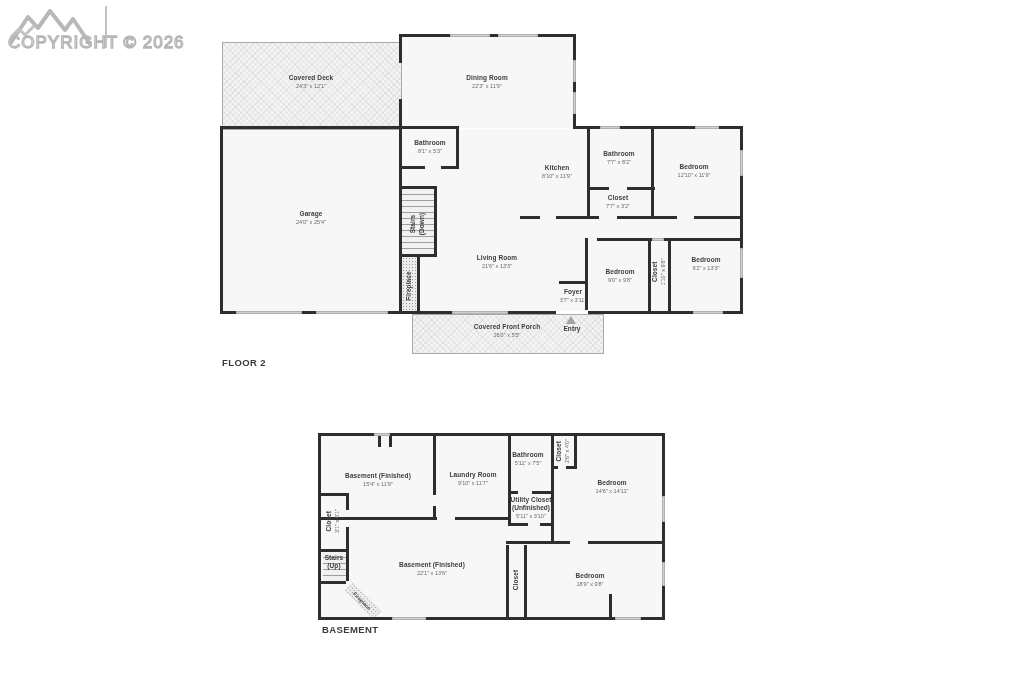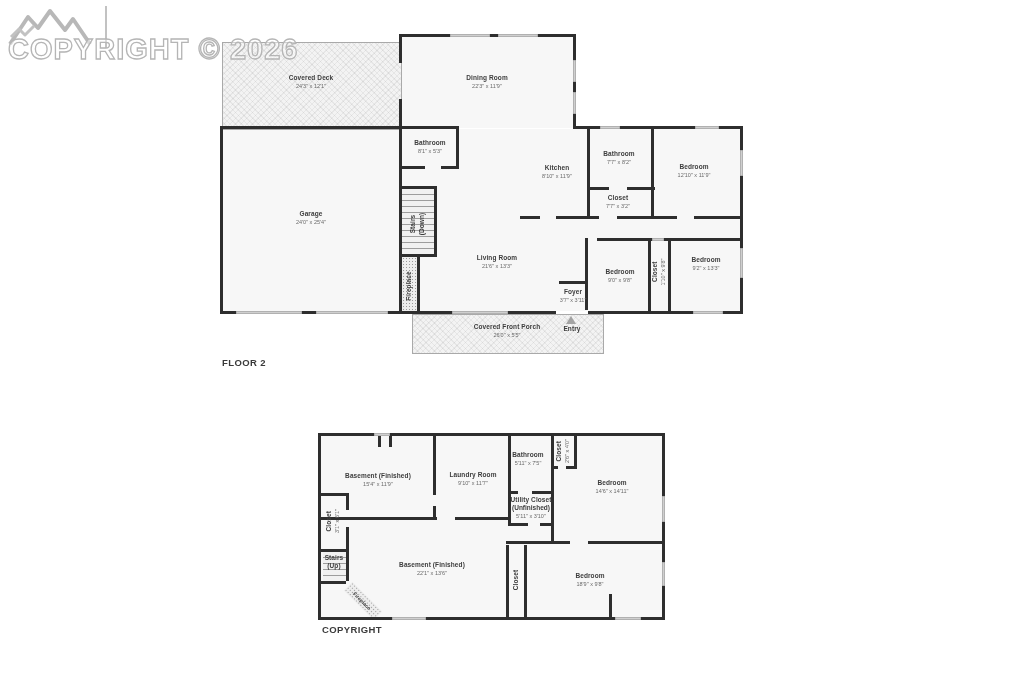--- a/index.html
+++ b/index.html
@@ -26,21 +26,21 @@
   .diag{transform:translate(-50%,-50%) rotate(45deg);}
   .diag .rname{font-size:5px;}
   .entry-arrow{position:absolute;width:0;height:0;z-index:6;
     border-left:5px solid transparent;border-right:5px solid transparent;border-bottom:8px solid #a3a3a3;}
   .plan-title{position:absolute;font-size:9.5px;font-weight:700;color:#3a3a3a;letter-spacing:.4px;z-index:6;}
   .disclaimer{position:absolute;top:666px;left:0;width:100%;text-align:center;font-size:7.5px;font-weight:700;color:#2b2b2b;z-index:6;}
   
   .watermark{position:absolute;left:8px;top:4px;width:220px;height:66px;z-index:10;}
   .wm-brand{position:absolute;left:104px;top:4px;font-size:31px;font-weight:800;letter-spacing:2px;
     color:rgba(255,255,255,.45);-webkit-text-stroke:1.3px #b5b5b5;}
-  .wm-copy{position:absolute;left:0;top:29px;font-size:29px;font-weight:700;letter-spacing:1px;white-space:nowrap;
+  .wm-copy{position:absolute;left:0;top:29px;font-size:17px;font-weight:400;letter-spacing:1px;white-space:nowrap;
     color:rgba(255,255,255,.45);-webkit-text-stroke:1.3px #b5b5b5;}
   .wm-divider{position:absolute;left:97px;top:2px;width:2px;height:42px;background:#c2c2c2;}
 </style>
 </head>
 <body>
 
 <div class="canvas">
 
   <div class="watermark">
     <svg width="96" height="46" viewBox="0 0 96 46">
@@ -260,14 +260,14 @@
       <div class="wall" style="left: 378px; top: 435px; width: 3px; height: 12px;"></div>
       <div class="wall" style="left: 389px; top: 435px; width: 3px; height: 12px;"></div>
       <div class="win" style="left: 374px; top: 433px; width: 16px; height: 3px;"></div>
       <div class="win" style="left: 662px; top: 496px; width: 3px; height: 26px;"></div>
       <div class="win" style="left: 662px; top: 562px; width: 3px; height: 24px;"></div>
       <div class="win" style="left: 392px; top: 617px; width: 34px; height: 3px;"></div>
       <div class="win" style="left: 615px; top: 617px; width: 26px; height: 3px;"></div>
     </div>
 
   <div class="plan-title" style="left:222px;top:357px">FLOOR 2</div>
-  <div class="plan-title" style="left:322px;top:624px">COPYRIGHT</div>
+  <div class="plan-title" style="left:322px;top:624px">BASEMENT</div>
 </div>
 
 </body></html>

